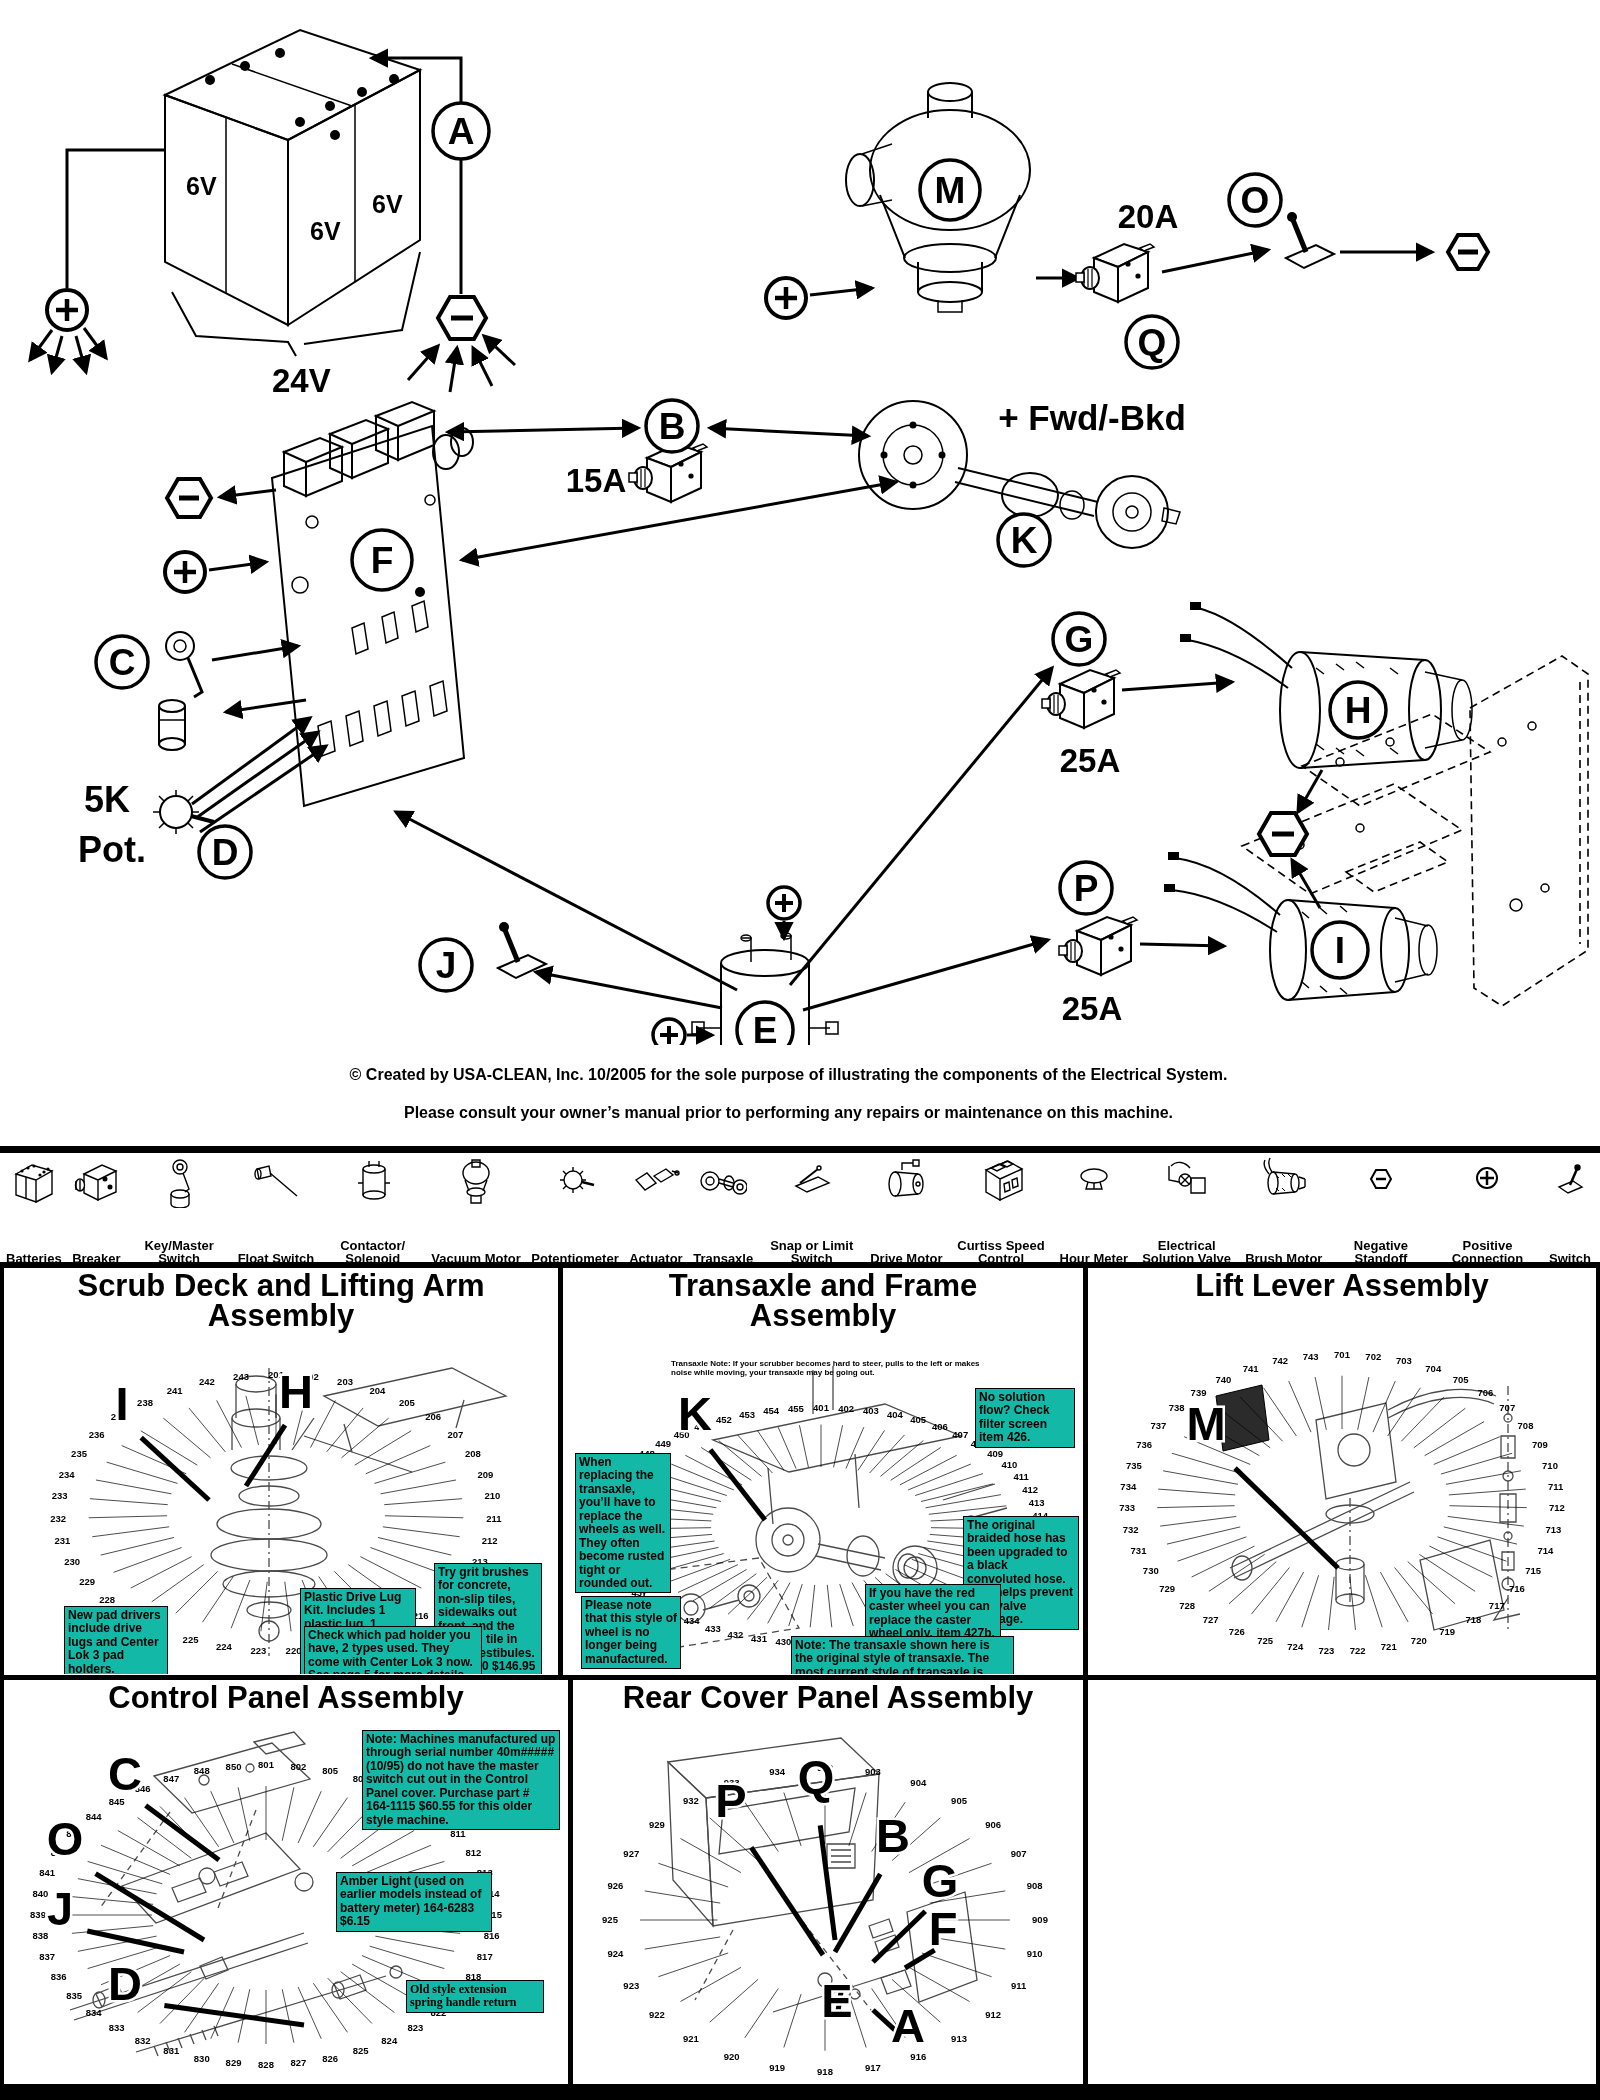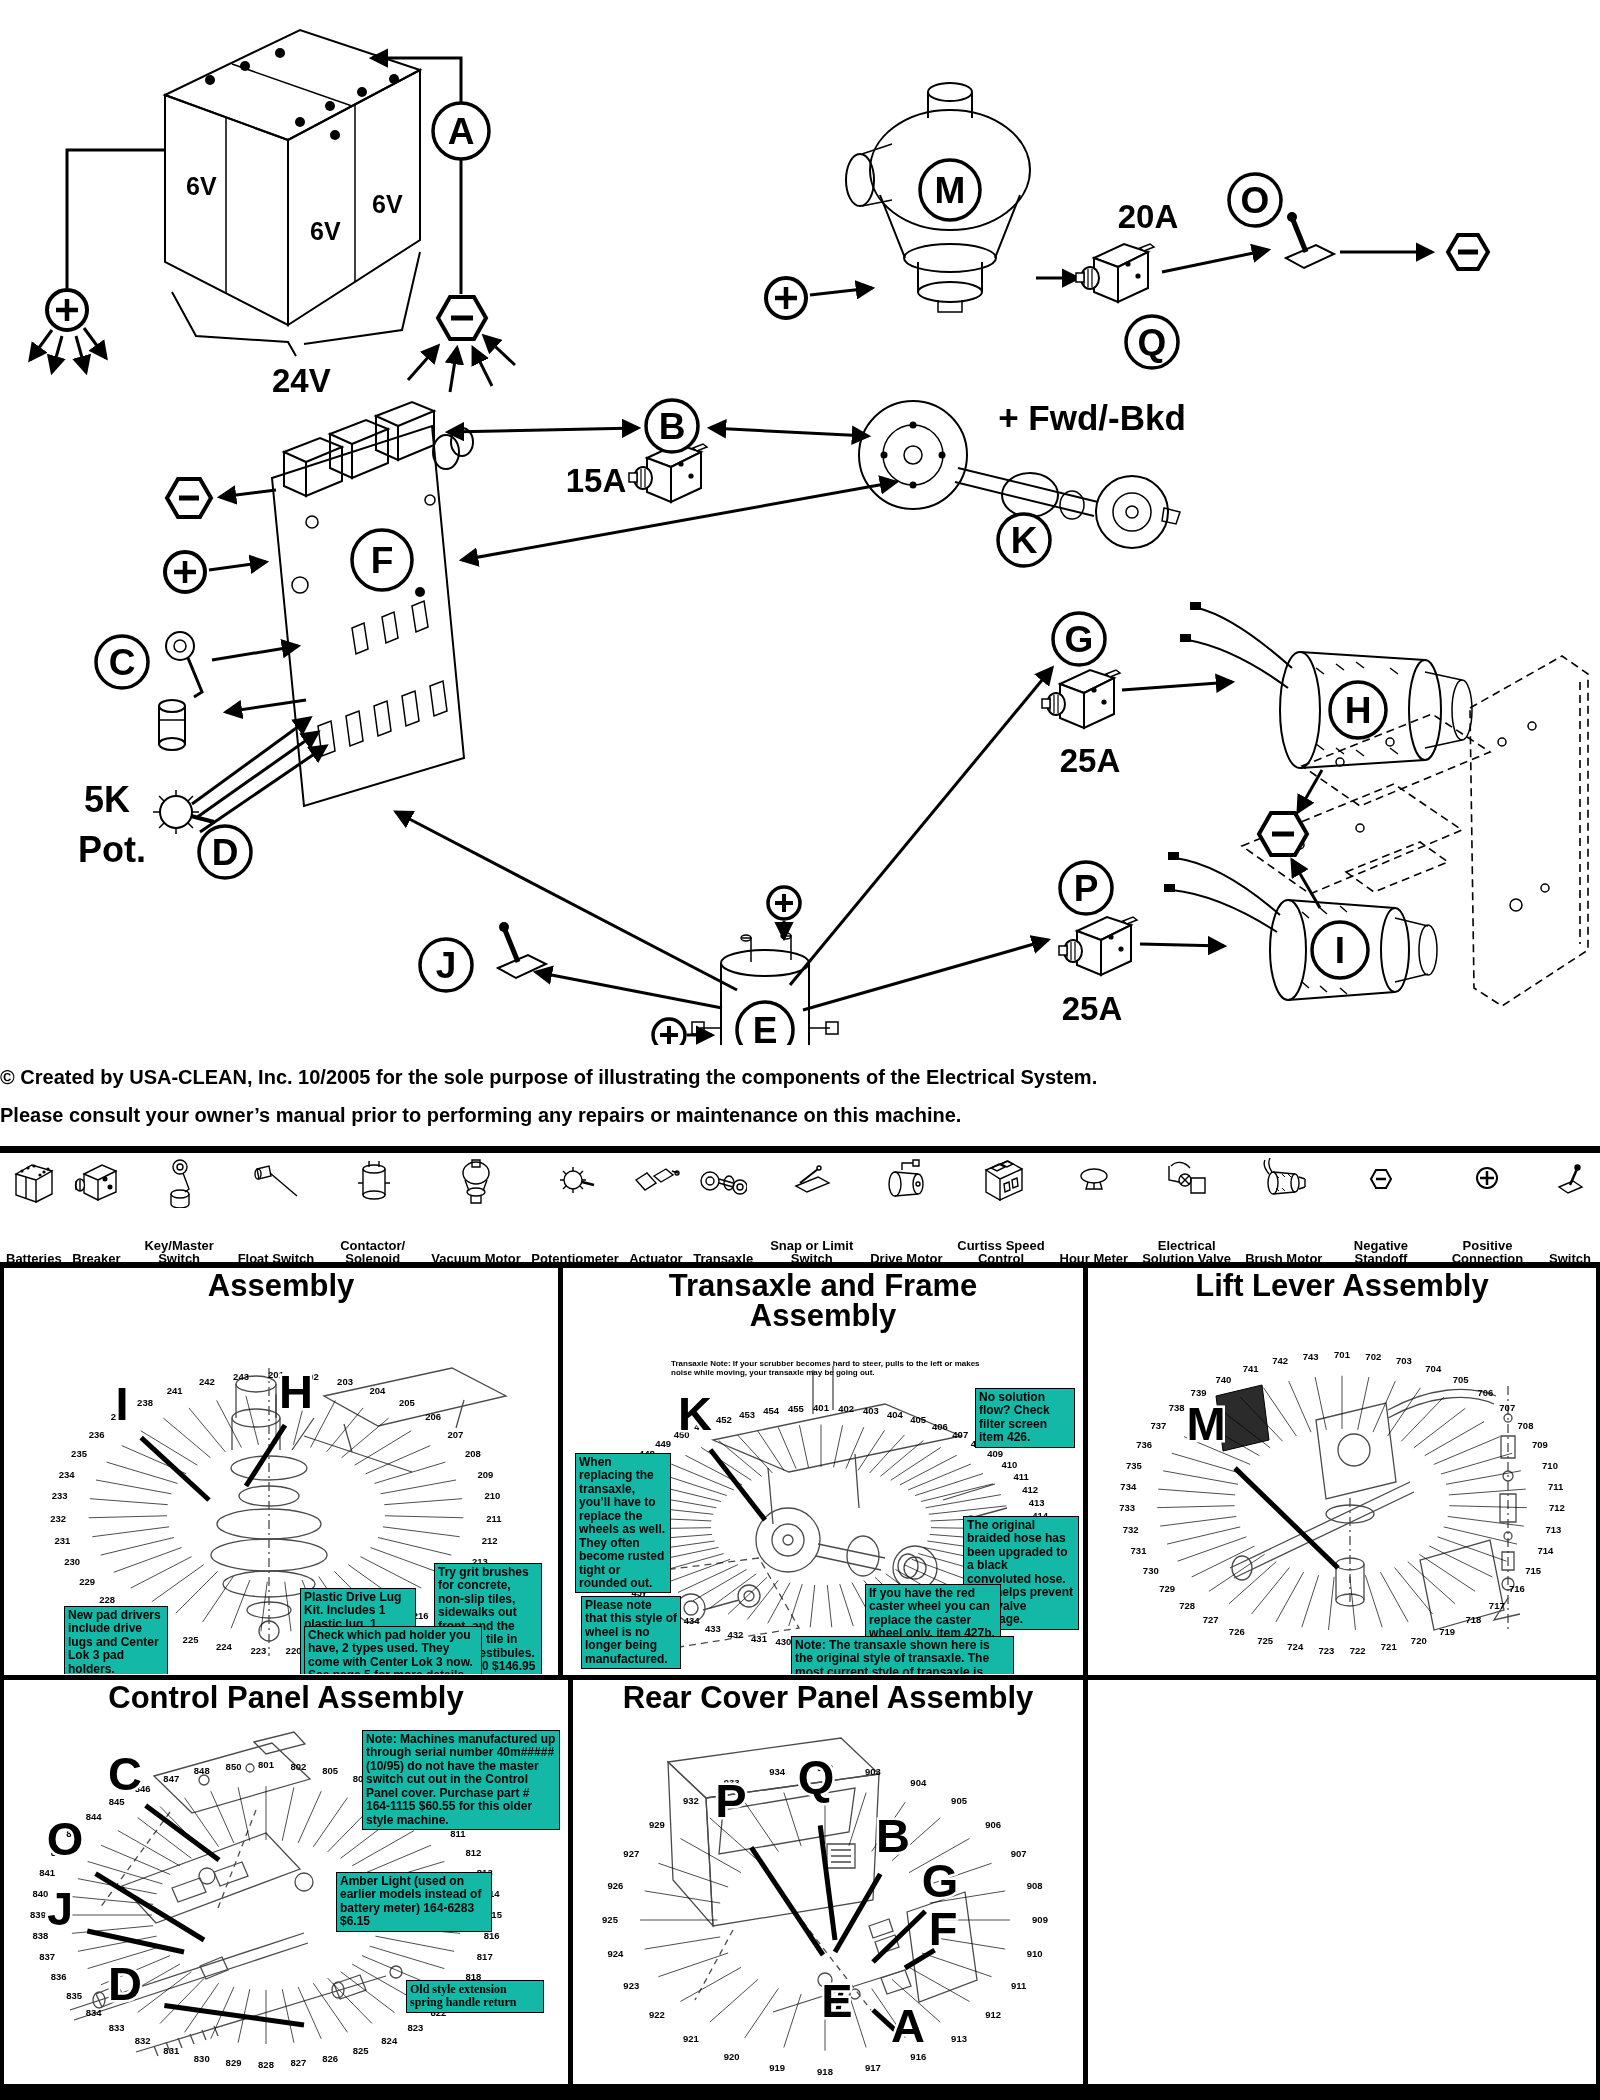--- a/index.html
+++ b/index.html
@@ -8,21 +8,21 @@
   svg text{font-family:"Liberation Sans",sans-serif;fill:#000;}
   .co{fill:#fff;stroke:#000;stroke-width:3.5;}
   .cot{font-size:37px;font-weight:bold;text-anchor:middle;dominant-baseline:central;}
   .t34{font-size:33px;font-weight:bold;}
   .bt{font-size:25px;font-weight:bold;}
   .arrow{stroke:#000;stroke-width:3;fill:none;}
   .wire{stroke:#000;stroke-width:3;fill:none;}
   .ink{stroke:#000;stroke-width:2;fill:none;}
   .ink15{stroke:#000;stroke-width:1.5;fill:none;}
   .dash{stroke:#000;stroke-width:1.6;fill:none;stroke-dasharray:8 5;}
-  .copy{position:absolute;left:0;width:1577px;text-align:left;font-weight:bold;font-size:20px;}
+  .copy{position:absolute;left:0;width:1577px;text-align:center;font-weight:bold;font-size:16px;}
   #legend{position:absolute;left:0;top:1146px;width:1588px;height:109px;border-top:7px solid #000;
           display:flex;justify-content:space-between;padding:3px 6px 0 6px;}
   .legend-item{display:flex;flex-direction:column;align-items:center;text-align:center;}
   .legend-label{margin-top:auto;font-weight:bold;font-size:13px;line-height:1.02;max-width:96px;}
   .gline{position:absolute;background:#000;}
   .cell{position:absolute;overflow:hidden;}
   .cell-sketch{position:absolute;left:0;top:0;}
   .cell-title{position:relative;text-align:center;font-weight:bold;font-size:31px;line-height:.97;padding-top:3px;z-index:3;}
   .cell-title span{display:block;}
   .note{position:absolute;border:1px solid #000;background:#14b8a6;font-size:12px;font-weight:600;
@@ -591,20 +591,21 @@
         <line x1="212.63108452210002" y1="132.42769506971274" x2="237.48318867563955" y2="179.55098550564696" stroke="#000" stroke-width="0.7"></line>
         <text x="202.96637735127908" y="117.1019710112939" text-anchor="middle" font-size="9.5" font-weight="bold" fill="#000">242</text>
         <line x1="241.92609306478704" y1="127.85687483013251" x2="254.5151703865041" y2="176.893531877984" stroke="#000" stroke-width="0.7"></line>
         <text x="237.0303407730082" y="111.78706375596803" text-anchor="middle" font-size="9.5" font-weight="bold" fill="#000">243</text>
         <line x1="137.14" y1="169.6" x2="205" y2="232" stroke="#000" stroke-width="5"></line>
         <text x="118" y="152" text-anchor="middle" font-size="47" font-weight="bold" fill="#000" stroke="#fff" stroke-width="5" paint-order="stroke">I</text>
         <line x1="281" y1="157.16" x2="242" y2="218" stroke="#000" stroke-width="5"></line>
         <text x="292" y="140" text-anchor="middle" font-size="47" font-weight="bold" fill="#000" stroke="#fff" stroke-width="5" paint-order="stroke">H</text>
       </svg>
     <div class="cell-title">
+      <span>Scrub Deck and Lifting Arm</span>
         <span>Assembly</span>
     </div>
   <div class="note" style="left: 296px; top: 288px; width: 108px; margin-top: 32px;">Plastic Drive Lug Kit. Includes 1 plastic lug, 1 screw, and 1 blind nut. 164-6836  $4.95. 3 required per pad driver.</div>
       <div class="note" style="left: 430px; top: 295px; width: 100px;">Try grit brushes for concrete, non-slip tiles, sidewalks out front, and the grouted tile in some vestibules. 164-5940 $146.95 ea.</div>
       <div class="note" style="left: 60px; top: 338px; width: 96px;">New pad drivers include drive lugs and Center Lok 3 pad holders.</div>
       <div class="note" style="left: 300px; top: 358px; width: 170px;">Check which pad holder you have, 2 types used. They come with Center Lok 3 now. See page 5 for more details.</div>
     </div>
   <div class="cell" id="cell-1" style="left:563px;top:1268px;width:520px;height:406px">
       <svg class="cell-sketch" width="520" height="406" viewBox="0 0 520 406">
         <path d="M150,172 L322,136 L398,168 L226,204 Z" fill="none" stroke="#4a4a4a" stroke-width="1.3"></path>

